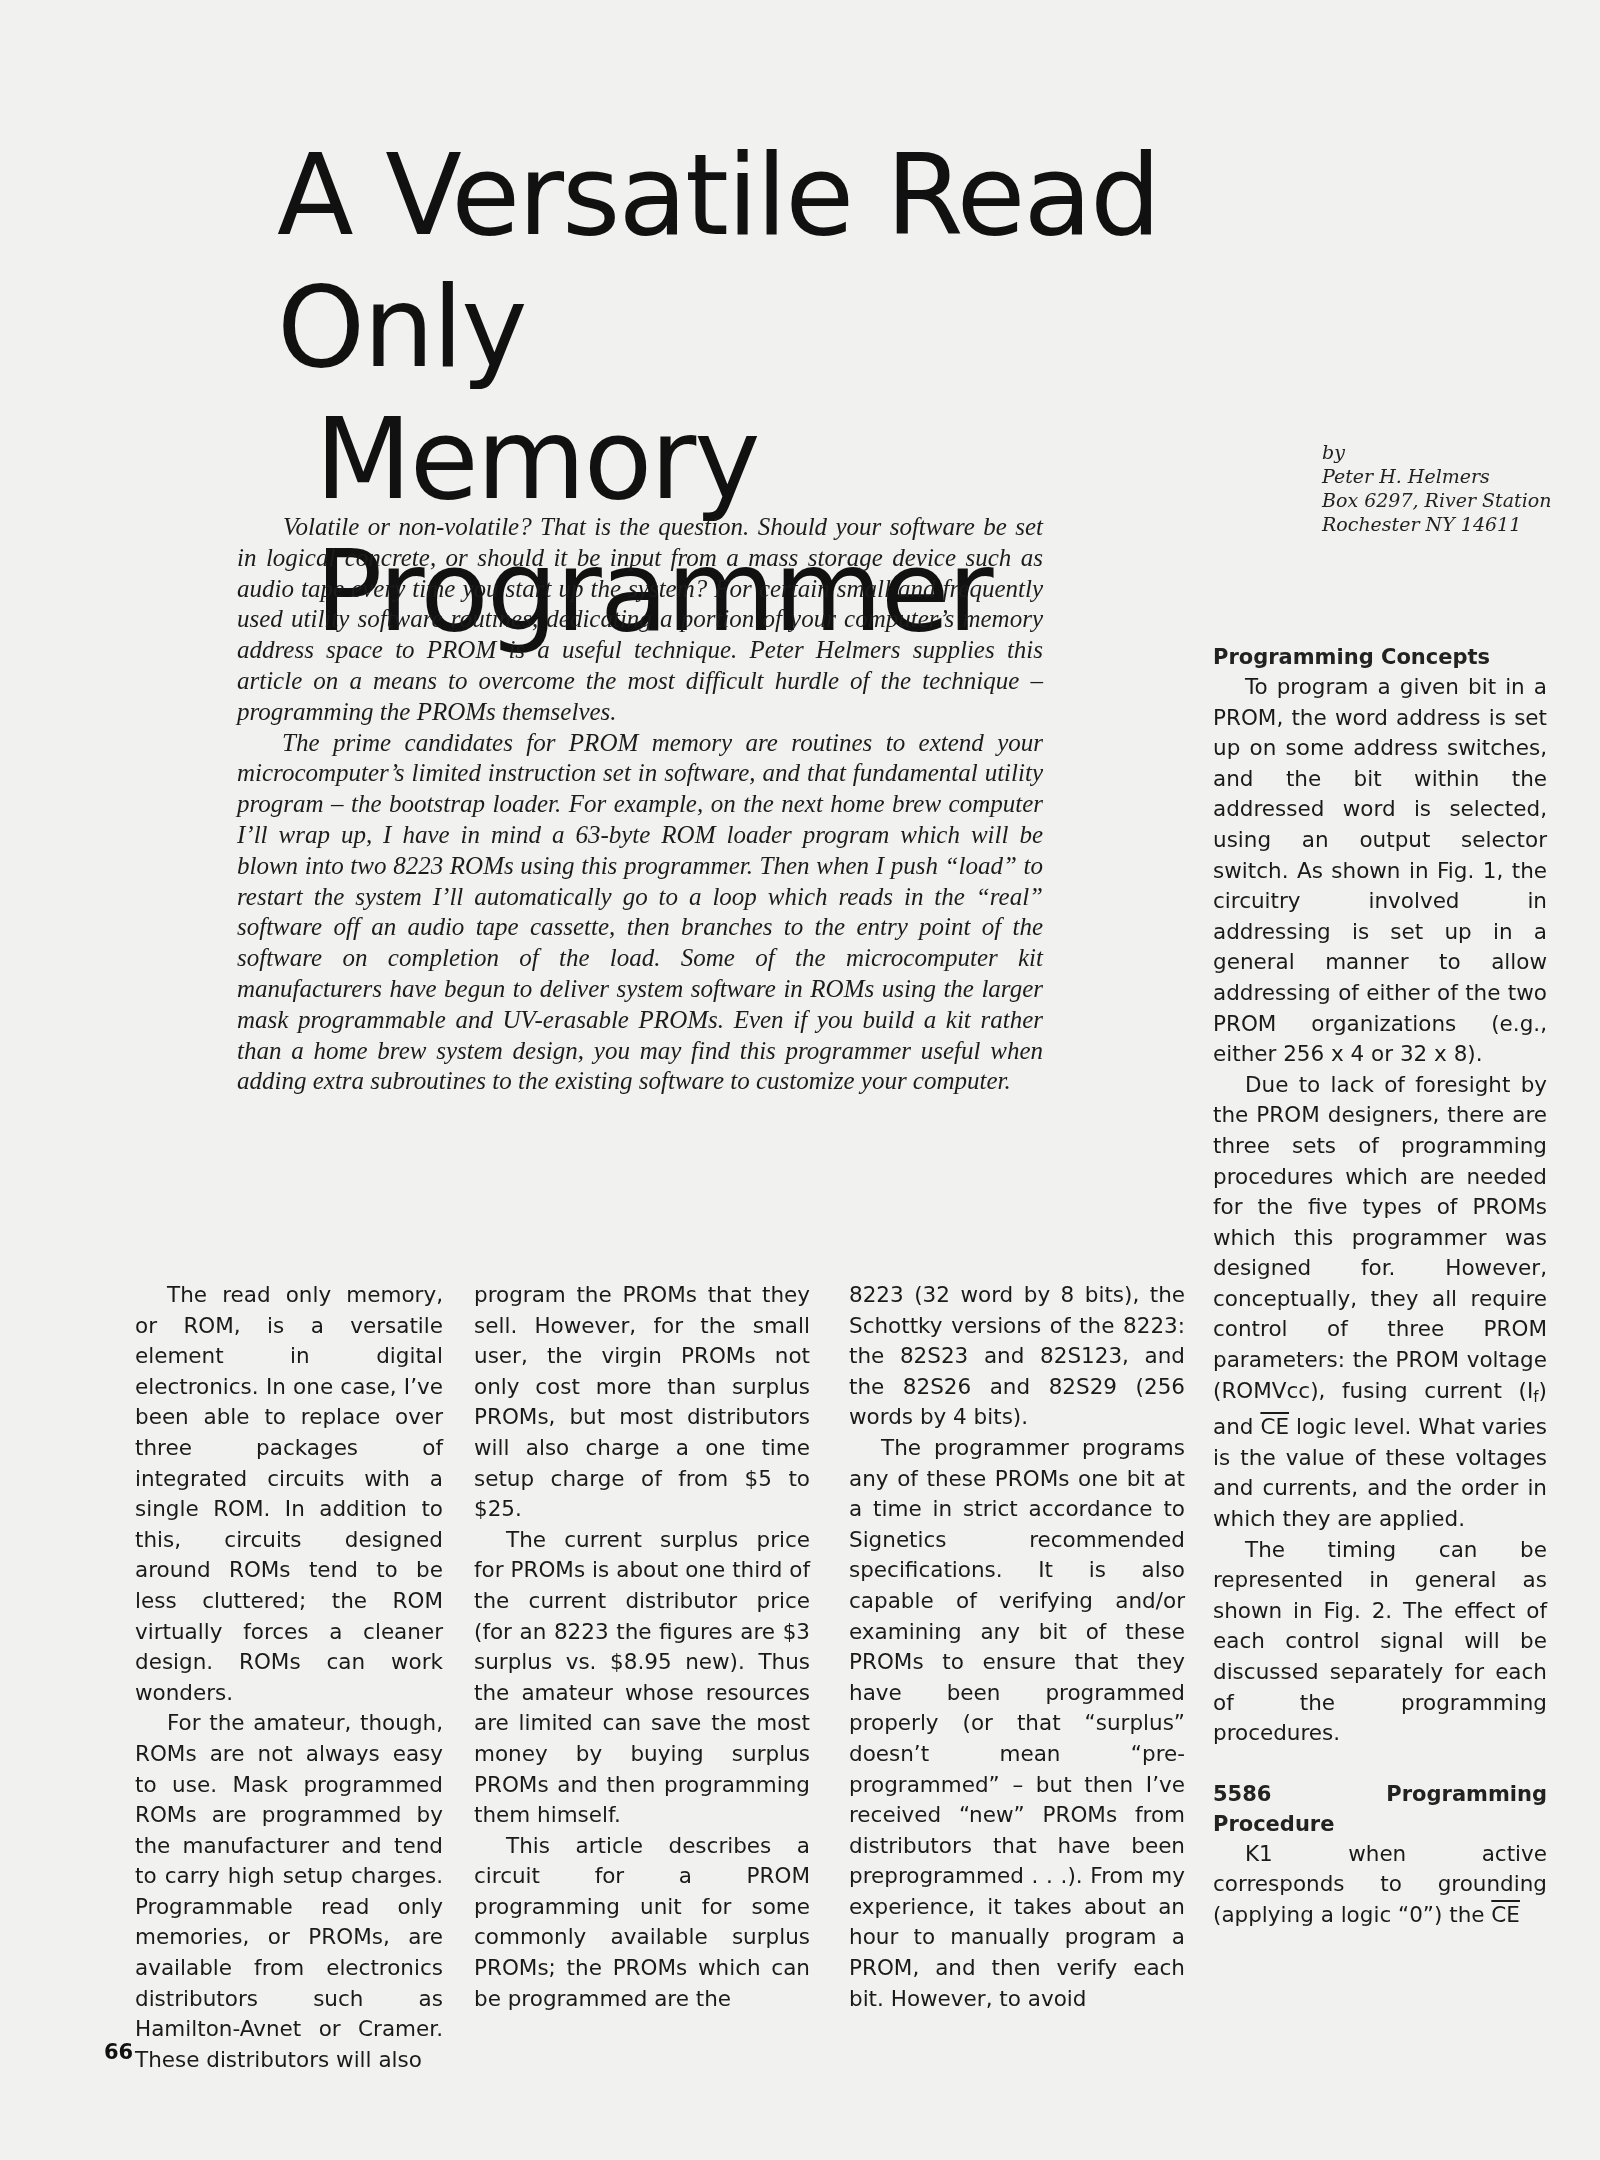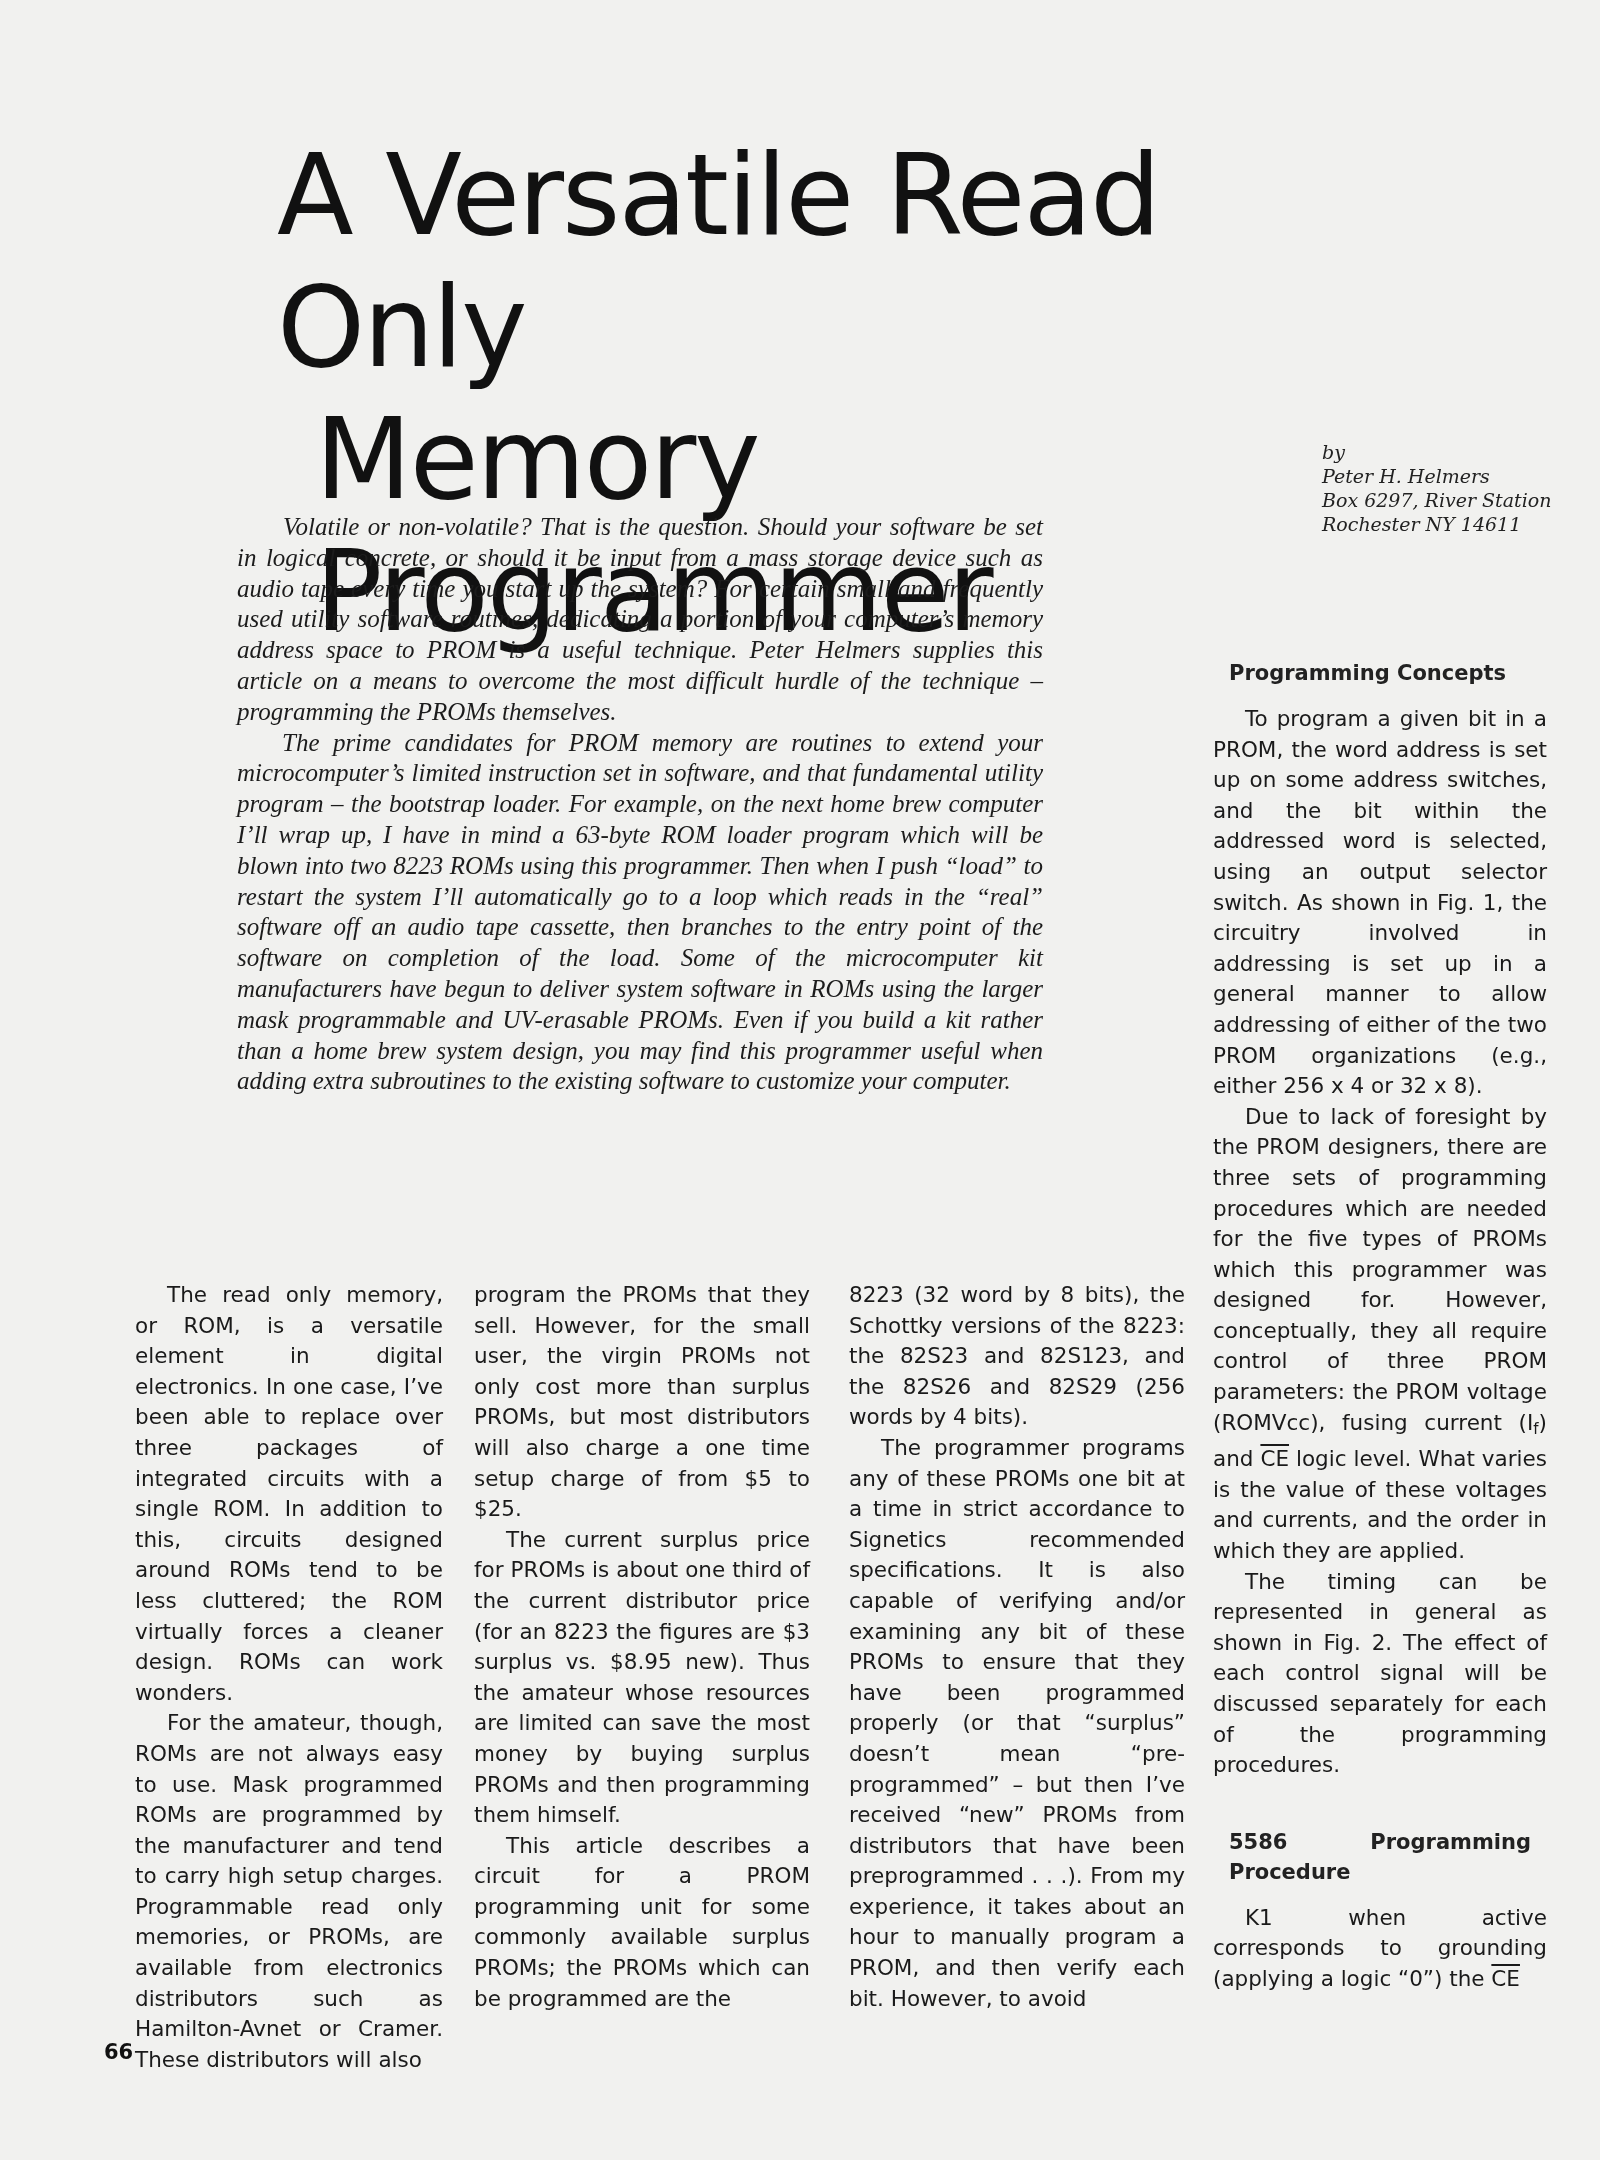--- a/index.html
+++ b/index.html
@@ -55,21 +55,21 @@
     position: absolute;
     font-family: "DejaVu Sans", sans-serif;
     font-size: 21.5px;
     line-height: 30.6px;
     text-align: justify;
     color: #1a1a1a;
   }
   .col p { margin: 0; text-indent: 32px; }
   .col p.noindent { text-indent: 0; }
   .col h3 {
-    margin: 16px;
+    margin: 0;
     font-family: "DejaVu Sans", sans-serif;
     font-size: 21px;
     font-weight: bold;
     line-height: 30px;
     color: #222;
   }
   .col1 { left: 135px; top: 1280px; width: 308px; }
   .col2 { left: 474px; top: 1280px; width: 336px; }
   .col3 { left: 849px; top: 1280px; width: 336px; }
   .col4 { left: 1213px; top: 612px; width: 334px; }

